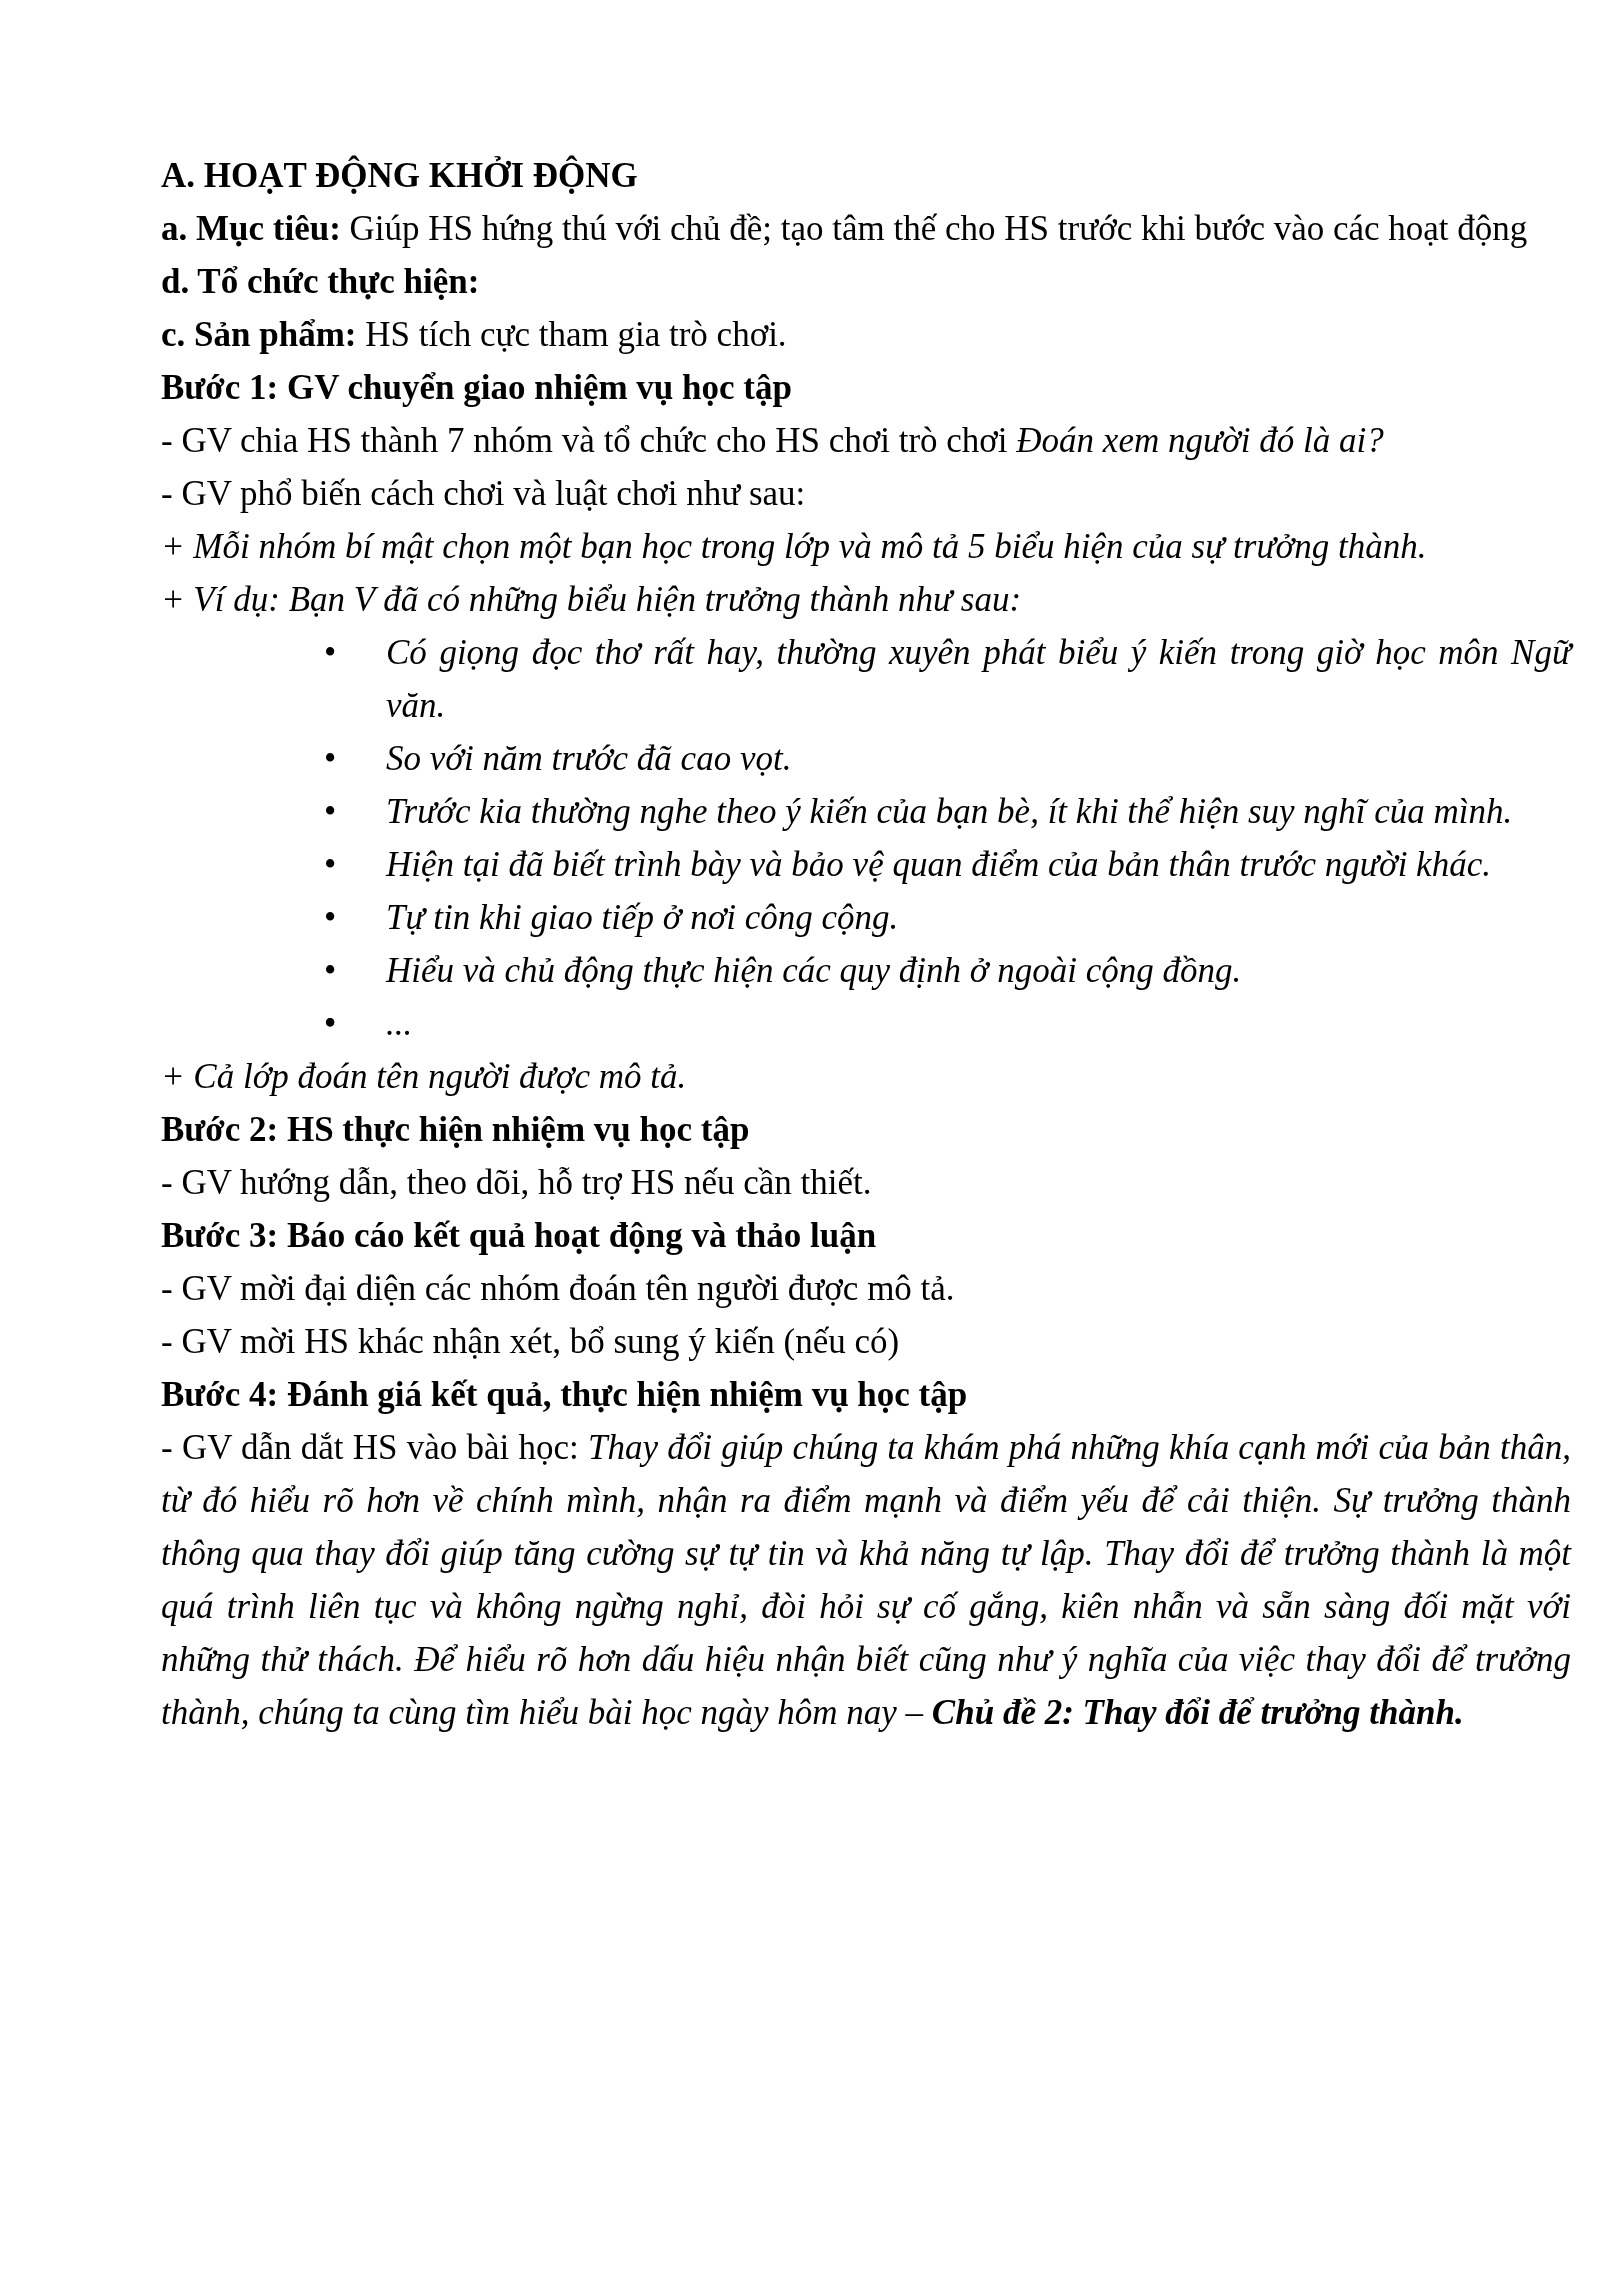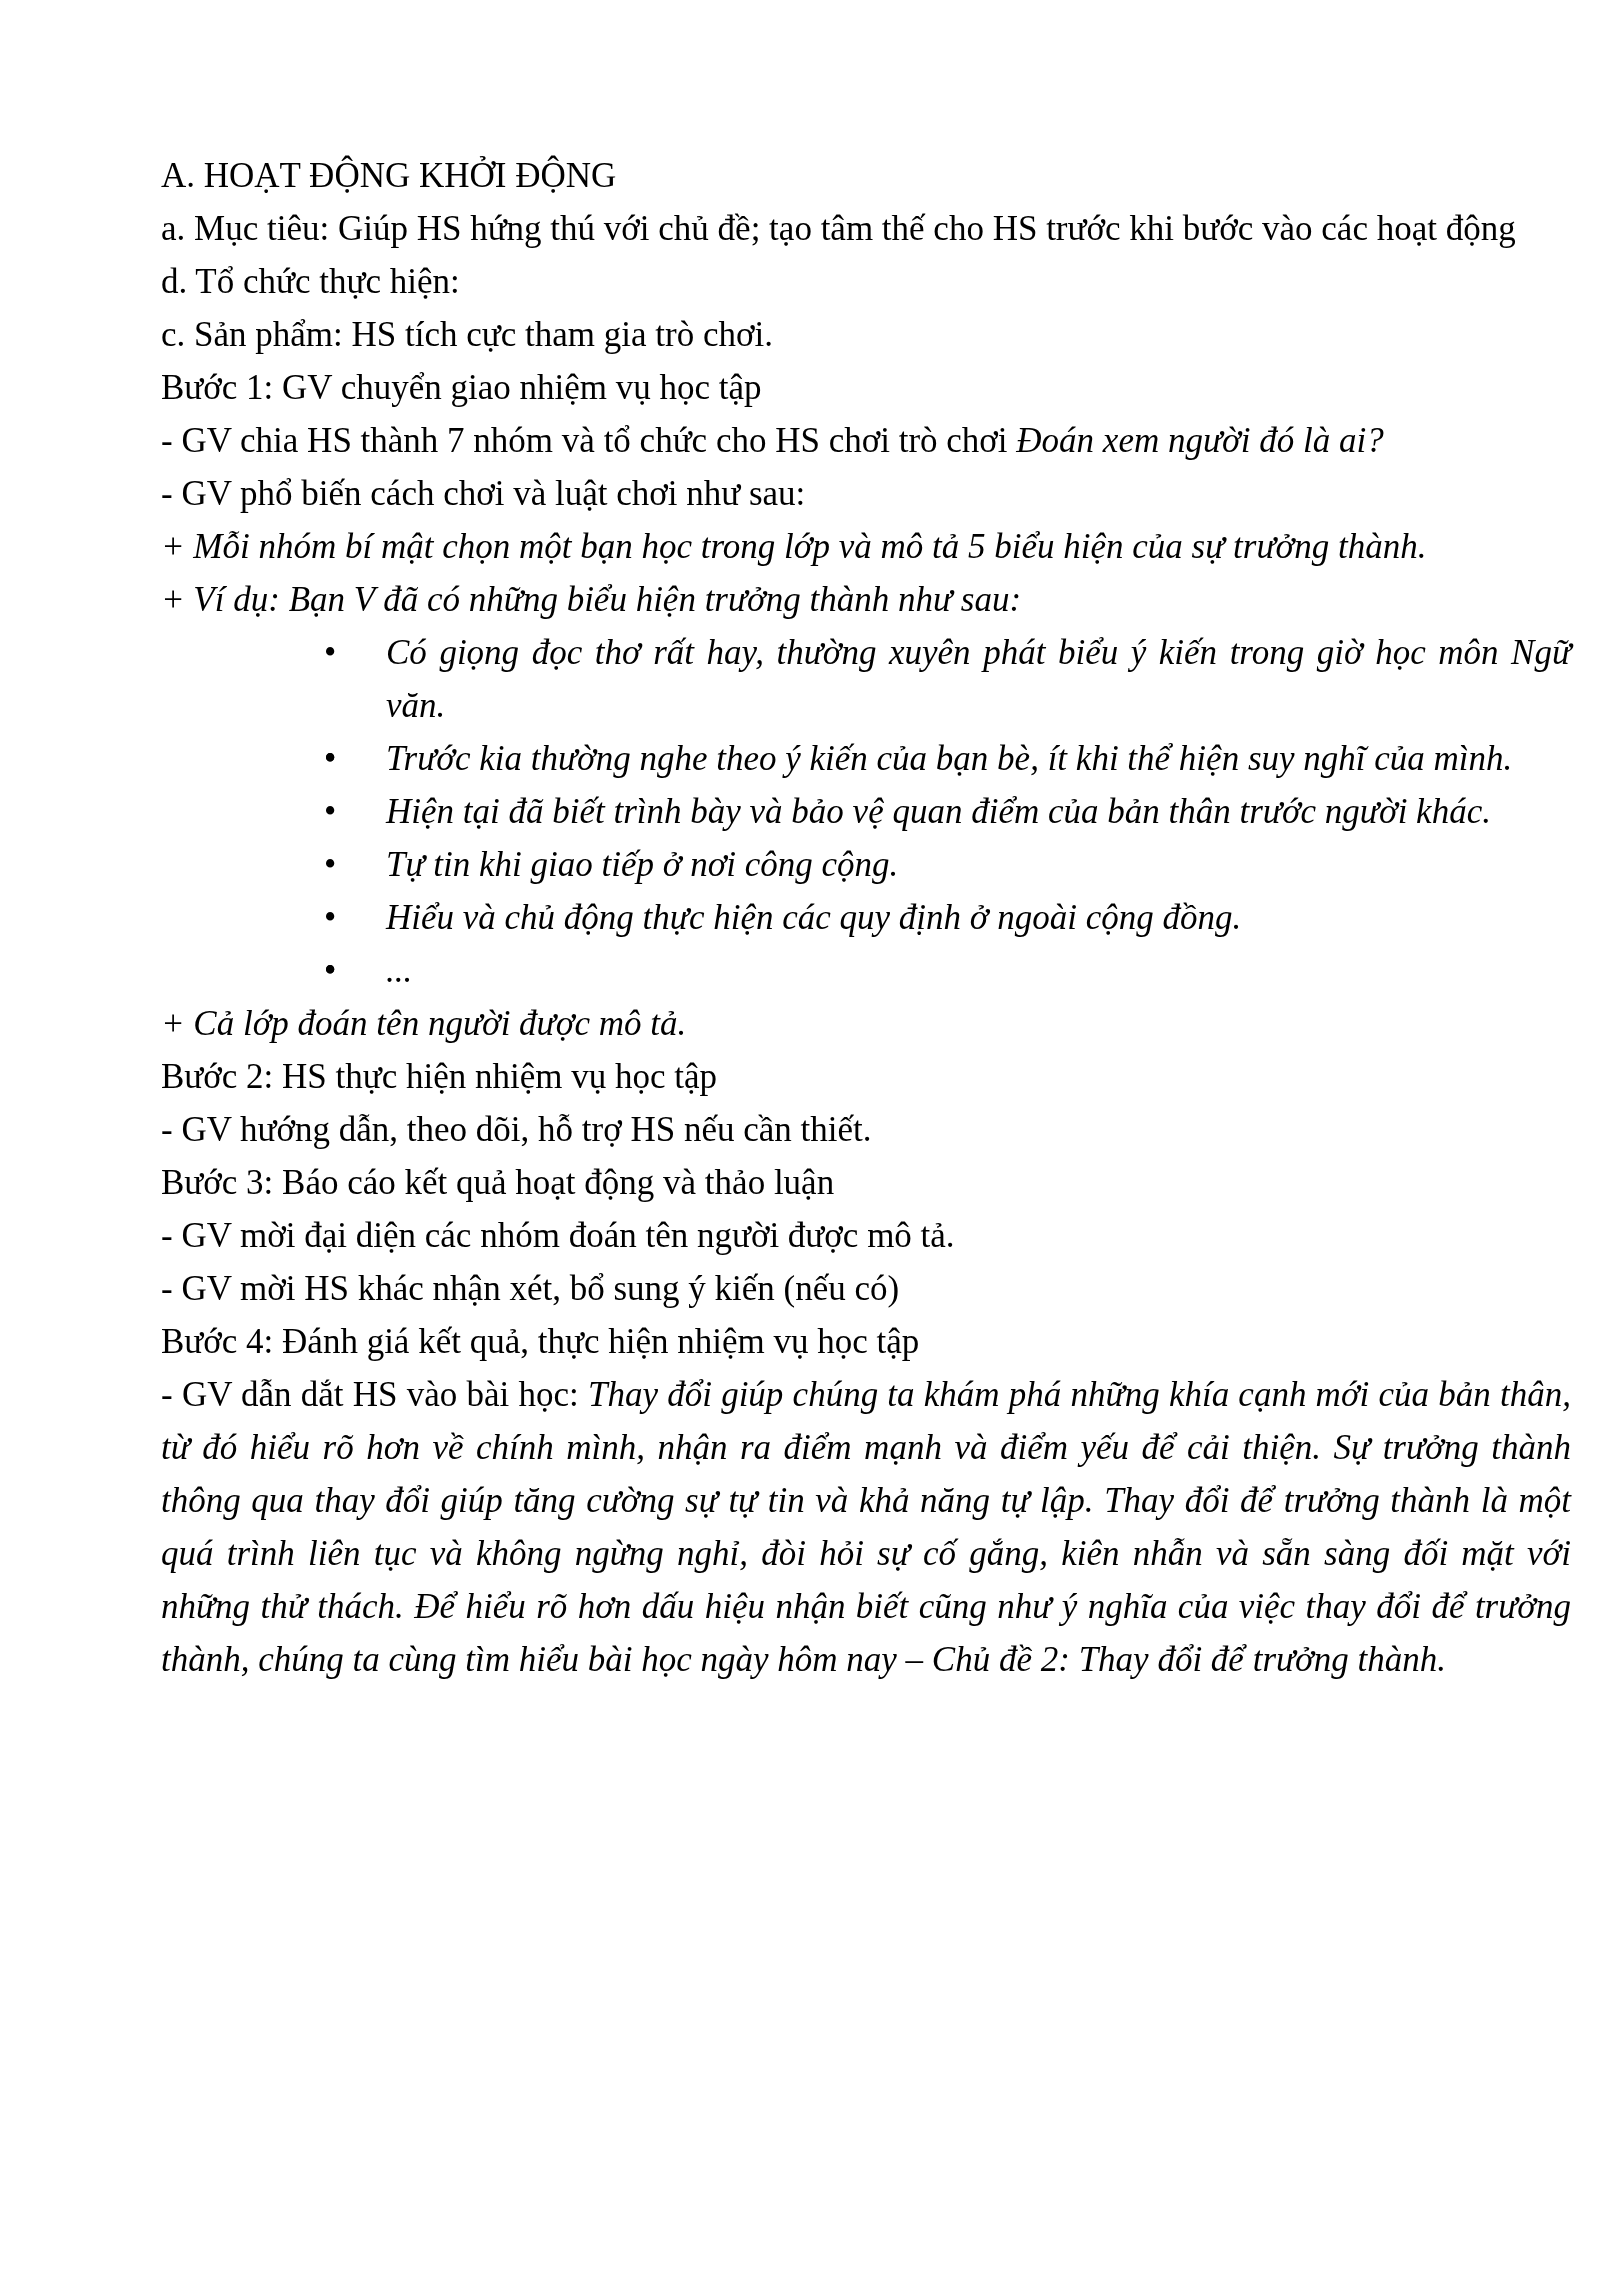--- a/index.html
+++ b/index.html
@@ -22,21 +22,21 @@
     padding: 149px 52px 63px 161px;
     background: #ffffff;
   }
   .doc-body {
     text-align: justify;
   }
   .para {
     margin: 0;
     text-align: justify;
   }
-  .b { font-weight: normal; }
+  .b { font-weight: bold; }
   .i { font-style: italic; }
   .bullet {
     position: relative;
     padding-left: 225px;
   }
   .bullet .marker {
     position: absolute;
     left: 163px;
     top: 0;
   }
@@ -49,21 +49,21 @@
       <div class="para"><span class="b">A. HOẠT ĐỘNG KHỞI ĐỘNG</span></div>
       <div class="para"><span class="b">a. Mục tiêu: </span><span class="">Giúp HS hứng thú với chủ đề; tạo tâm thế cho HS trước khi bước vào các hoạt động</span></div>
       <div class="para"><span class="b">d. Tổ chức thực hiện:</span></div>
       <div class="para"><span class="b">c. Sản phẩm: </span><span class="">HS tích cực tham gia trò chơi.</span></div>
       <div class="para"><span class="b">Bước 1: GV chuyển giao nhiệm vụ học tập</span></div>
       <div class="para"><span class="">- GV chia HS thành 7 nhóm và tổ chức cho HS chơi trò chơi </span><span class="i">Đoán xem người đó là ai?</span></div>
       <div class="para"><span class="">- GV phổ biến cách chơi và luật chơi như sau:</span></div>
       <div class="para"><span class="i">+ Mỗi nhóm bí mật chọn một bạn học trong lớp và mô tả 5 biểu hiện của sự trưởng thành.</span></div>
       <div class="para"><span class="i">+ Ví dụ: Bạn V đã có những biểu hiện trưởng thành như sau:</span></div>
       <div class="para bullet"><span class="marker">•</span><span class="i">Có giọng đọc thơ rất hay, thường xuyên phát biểu ý kiến trong giờ học môn Ngữ văn.</span></div>
-      <div class="para bullet"><span class="marker">•</span></div>
+      <div class="para bullet"><span class="marker">•</span><span class="i">So với năm trước đã cao vọt.</span></div>
       <div class="para bullet"><span class="marker">•</span><span class="i">Trước kia thường nghe theo ý kiến của bạn bè, ít khi thể hiện suy nghĩ của mình.</span></div>
       <div class="para bullet"><span class="marker">•</span><span class="i">Hiện tại đã biết trình bày và bảo vệ quan điểm của bản thân trước người khác.</span></div>
       <div class="para bullet"><span class="marker">•</span><span class="i">Tự tin khi giao tiếp ở nơi công cộng.</span></div>
       <div class="para bullet"><span class="marker">•</span><span class="i">Hiểu và chủ động thực hiện các quy định ở ngoài cộng đồng.</span></div>
       <div class="para bullet"><span class="marker">•</span></div>
       <div class="para bullet"><span class="marker">•</span><span class="i">...</span></div>
       <div class="para"><span class="i">+ Cả lớp đoán tên người được mô tả.</span></div>
       <div class="para"><span class="b">Bước 2: HS thực hiện nhiệm vụ học tập</span></div>
       <div class="para"><span class="">- GV hướng dẫn, theo dõi, hỗ trợ HS nếu cần thiết.</span></div>
       <div class="para"><span class="b">Bước 3: Báo cáo kết quả hoạt động và thảo luận</span></div>

